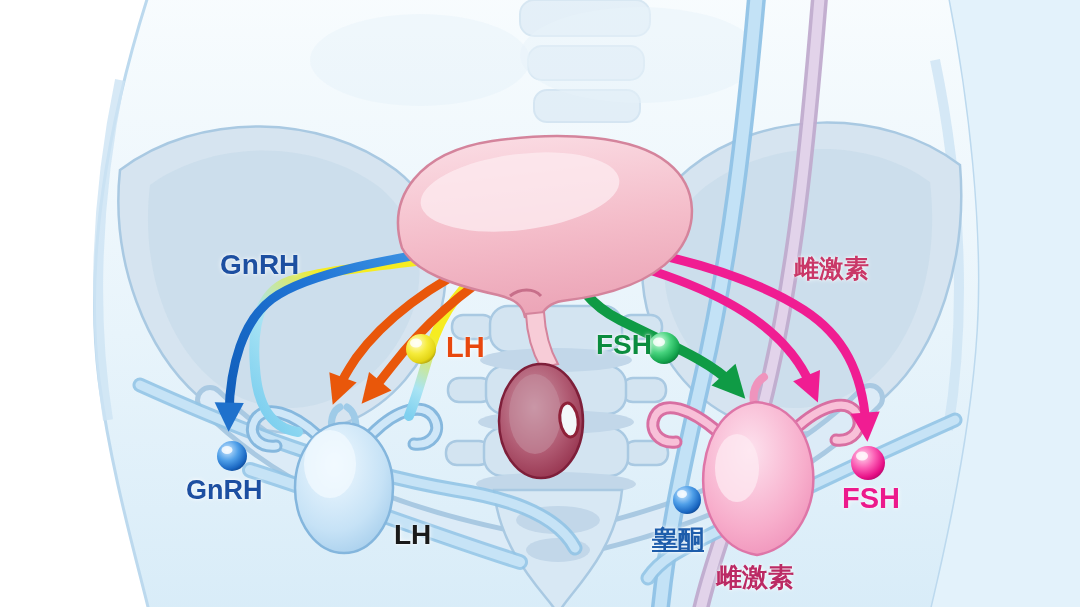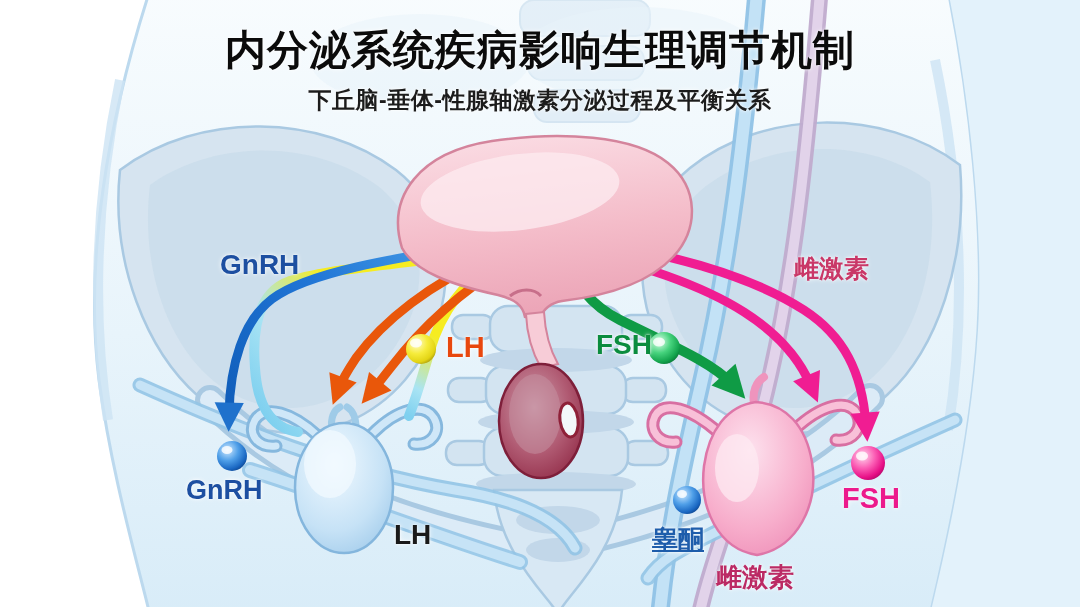--- a/index.html
+++ b/index.html
@@ -238,22 +238,20 @@
       <ellipse cx="659" cy="342" rx="6" ry="4.5" fill="#ffffff" opacity="0.8"></ellipse>
       <circle cx="232" cy="456" r="15" fill="url(#sphBlue)"></circle>
       <ellipse cx="227" cy="450" rx="5.5" ry="4" fill="#ffffff" opacity="0.8"></ellipse>
       <circle cx="687" cy="500" r="14" fill="url(#sphBlue)"></circle>
       <ellipse cx="682" cy="494" rx="5" ry="4" fill="#ffffff" opacity="0.8"></ellipse>
       <circle cx="868" cy="463" r="17" fill="url(#sphPink)"></circle>
       <ellipse cx="862" cy="456" rx="6" ry="4.5" fill="#ffffff" opacity="0.8"></ellipse>
     </g>
   </svg>
 
-  <div class="lbl title">内分泌系统疾病影响生理调节机制</div>
-  <div class="lbl subtitle">下丘脑-垂体-性腺轴激素分泌过程及平衡关系</div>
 
   <div class="lbl gnrh-top">GnRH</div>
   <div class="lbl lh-top">LH</div>
   <div class="lbl fsh-top">FSH</div>
   <div class="lbl estrogen-top">雌激素</div>
 
   <div class="lbl gnrh-bottom">GnRH</div>
   <div class="lbl lh-bottom">LH</div>
   <div class="lbl testosterone">睾酮</div>
   <div class="lbl estrogen-bottom">雌激素</div>

